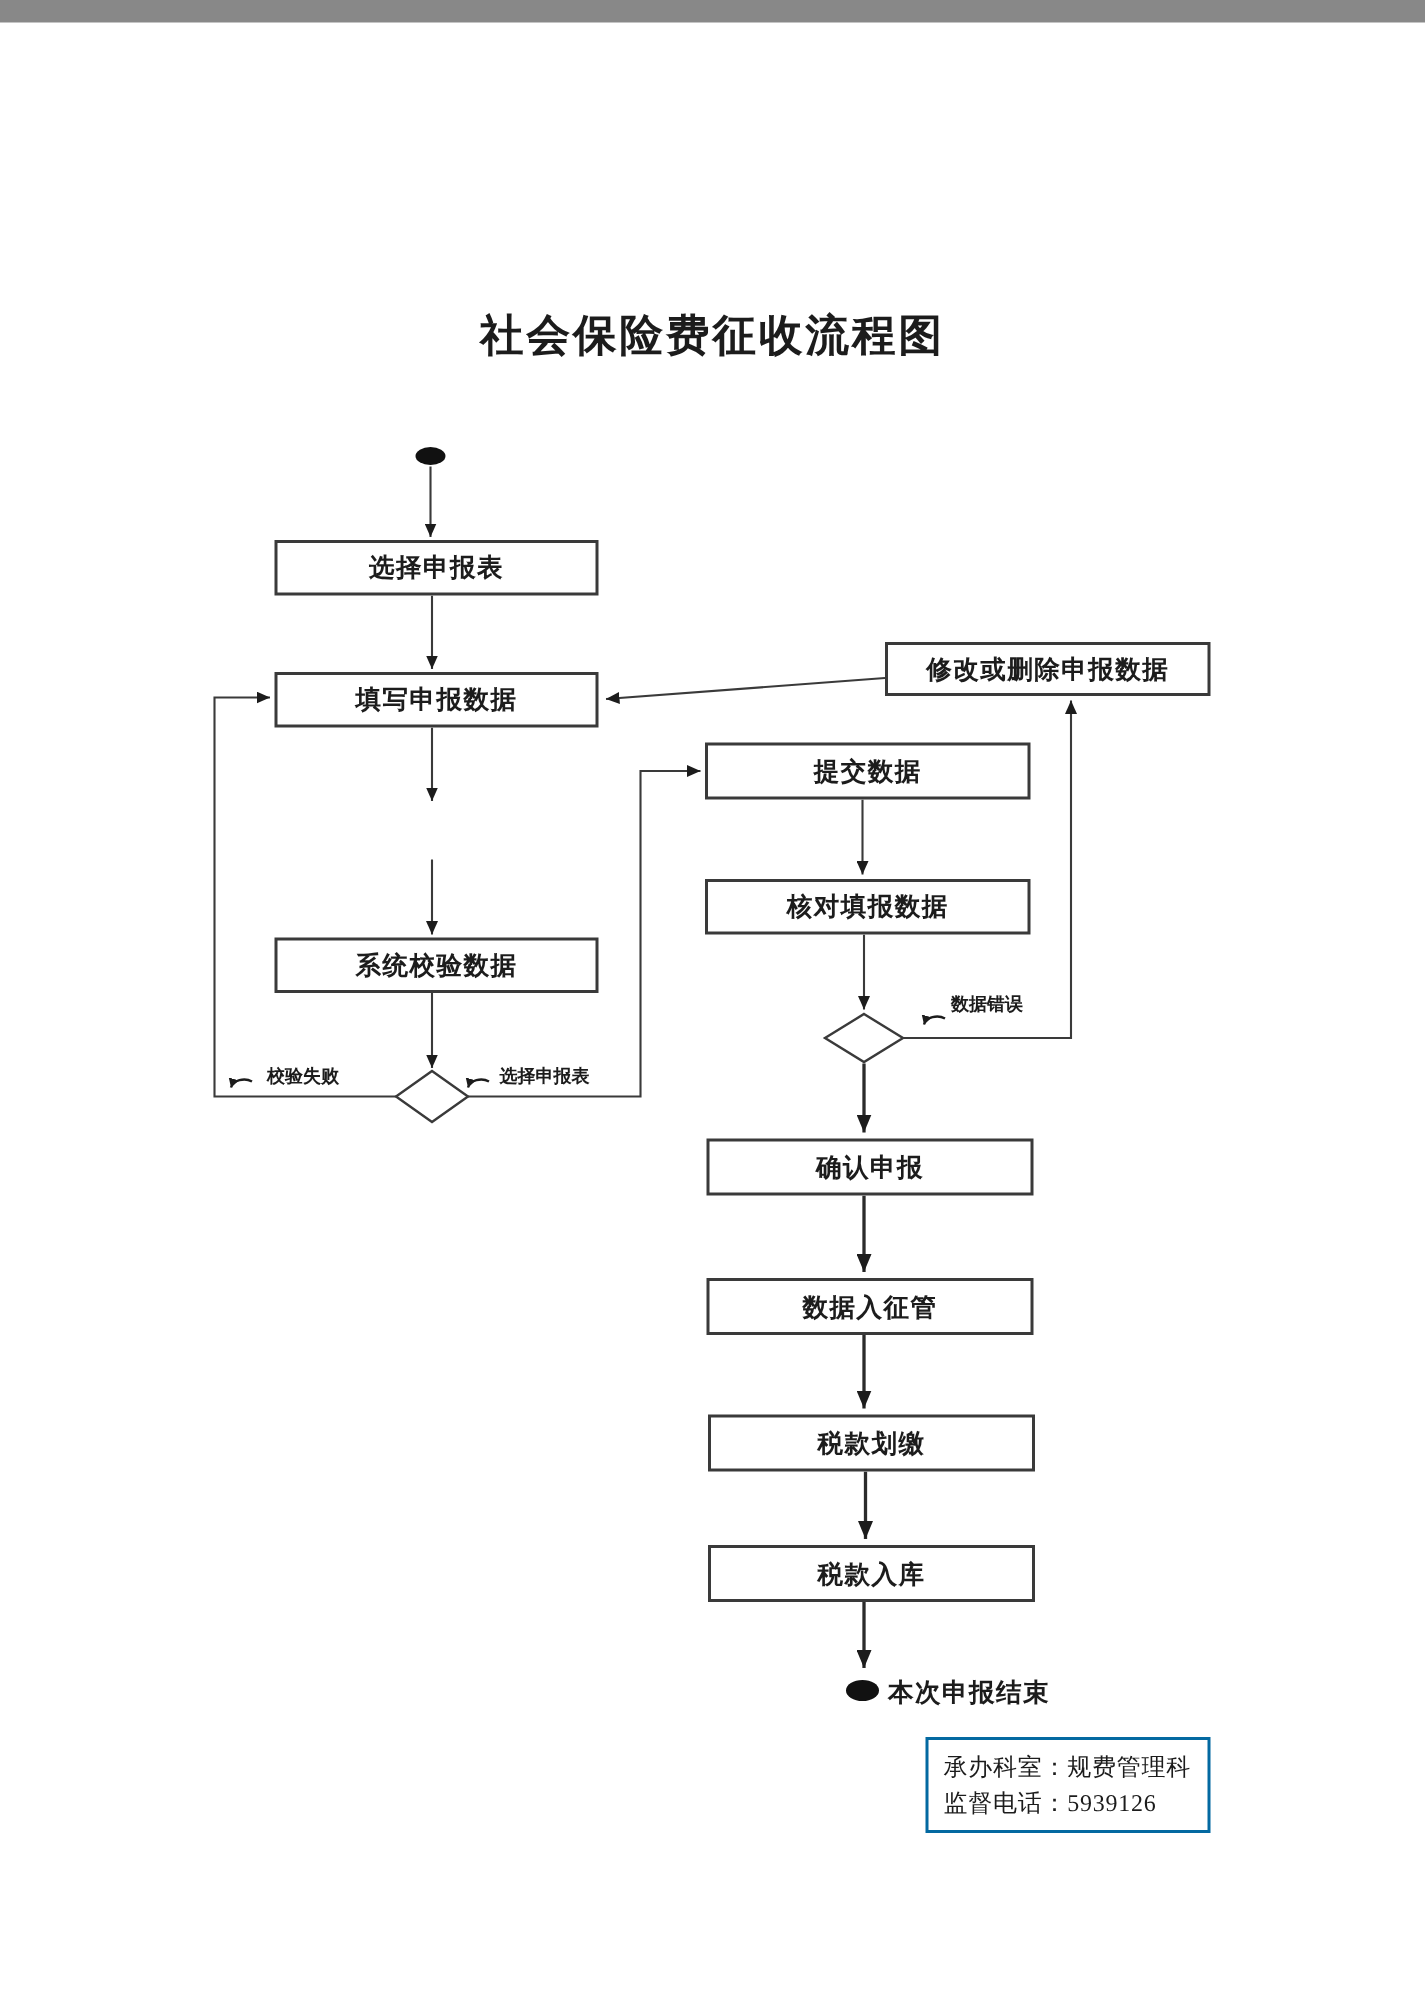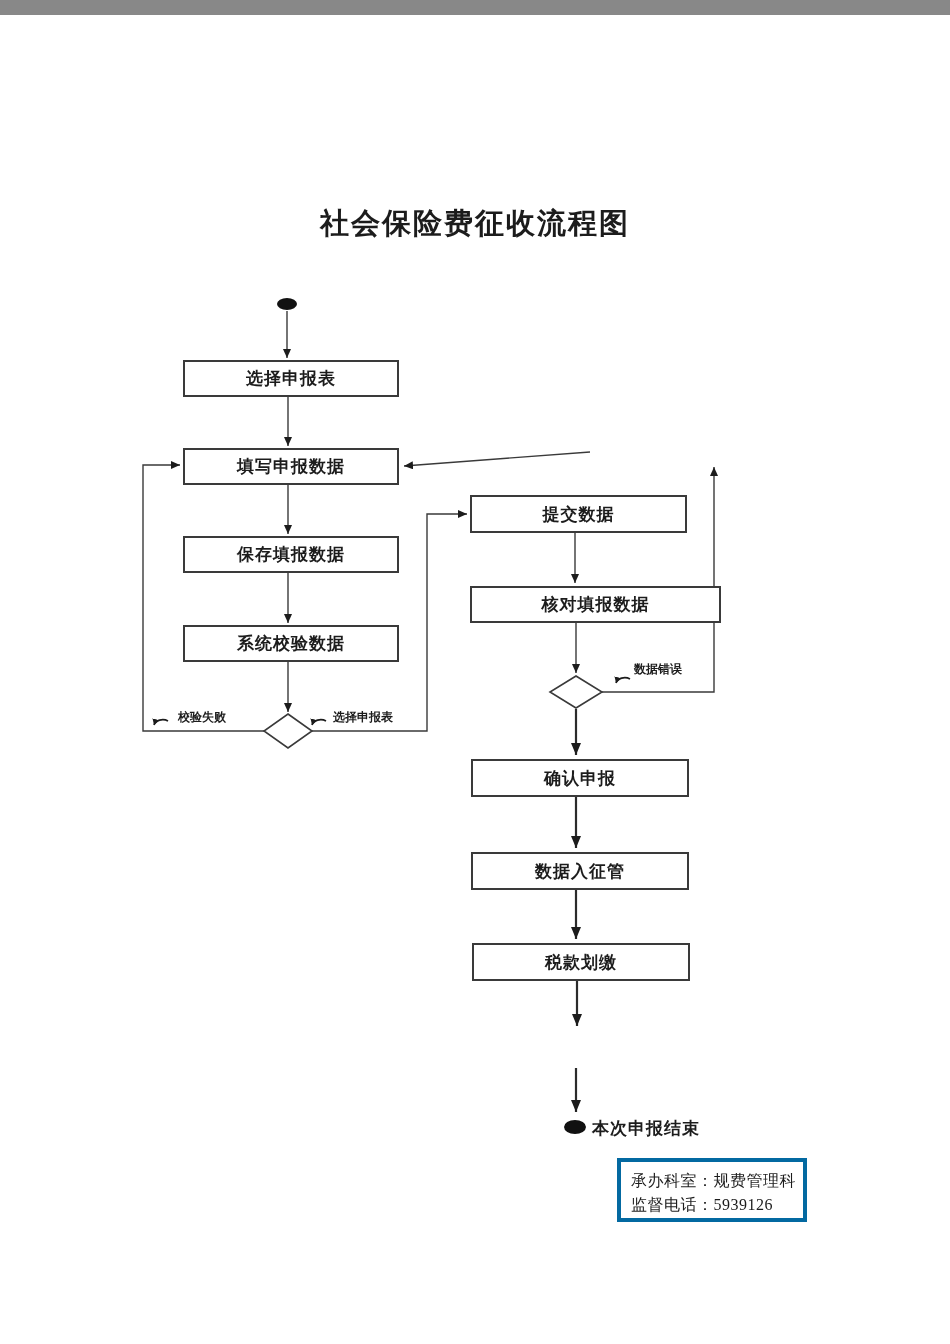--- a/index.html
+++ b/index.html
@@ -40,21 +40,21 @@
   }
   .start-label{
     left:303px;top:258px;width:230px;
     font-size:16px;line-height:25px;
     white-space:pre-line;
   }
   .branch{font-size:12px;}
   .end-label{left:592px;top:1102px;font-size:17px;letter-spacing:1px;}
   .footer-box{
     position:absolute;left:617px;top:1143px;width:190px;height:64px;
-    box-sizing:border-box;border:4px solid #0369a1;background:var(--bg);
+    box-sizing:border-box;border:2px solid #0369a1;background:var(--bg);
     font-family:"Liberation Serif","DejaVu Serif",serif;
     font-size:16px;line-height:24px;letter-spacing:0.5px;
     padding:7px 0 0 10px;color:var(--text);
   }
 </style>
 </head>
 <body>
 
 <div class="page">
 
@@ -99,27 +99,28 @@
     <path d="M 168,706 A 9,7 0 0 0 154,710" fill="none" stroke="#1c1c1c" stroke-width="1.6" marker-end="url(#arrTiny)"></path>
     <path d="M 326,706 A 9,7 0 0 0 312,710" fill="none" stroke="#1c1c1c" stroke-width="1.6" marker-end="url(#arrTiny)"></path>
     <path d="M 630,664 A 9,7 0 0 0 616,668" fill="none" stroke="#1c1c1c" stroke-width="1.6" marker-end="url(#arrTiny)"></path>
 
     <ellipse cx="575" cy="1112" rx="11" ry="7" fill="#111"></ellipse>
   </svg>
 
 
   <div class="node" style="left:183px;top:345px;width:216px;height:37px">选择申报表</div>
   <div class="node" style="left:183px;top:433px;width:216px;height:37px">填写申报数据</div>
-  <div class="node" style="left:183px;top:521px;width:216px;height:37px">保存填报数据</div>
   <div class="node" style="left:183px;top:610px;width:216px;height:37px">系统校验数据</div>
+  <div class="node" style="left:590px;top:413px;width:217px;height:36px">修改或删除申报数据</div>
   <div class="node" style="left:470px;top:480px;width:217px;height:38px">提交数据</div>
-  <div class="node" style="left:470px;top:571px;width:251px;height:37px">核对填报数据</div>
+  <div class="node" style="left:470px;top:571px;width:217px;height:37px">核对填报数据</div>
   <div class="node" style="left:471px;top:744px;width:218px;height:38px">确认申报</div>
   <div class="node" style="left:471px;top:837px;width:218px;height:38px">数据入征管</div>
   <div class="node" style="left:472px;top:928px;width:218px;height:38px">税款划缴</div>
+  <div class="node" style="left:472px;top:1015px;width:218px;height:38px">税款入库</div>
 
   <div class="lbl branch" style="left:178px;top:694px">校验失败</div>
   <div class="lbl branch" style="left:333px;top:694px">选择申报表</div>
   <div class="lbl branch" style="left:634px;top:646px">数据错误</div>
 
   <div class="lbl end-label">本次申报结束</div>
 
   <div class="footer-box">
     <div>承办科室：规费管理科</div>
     <div>监督电话：5939126</div>

